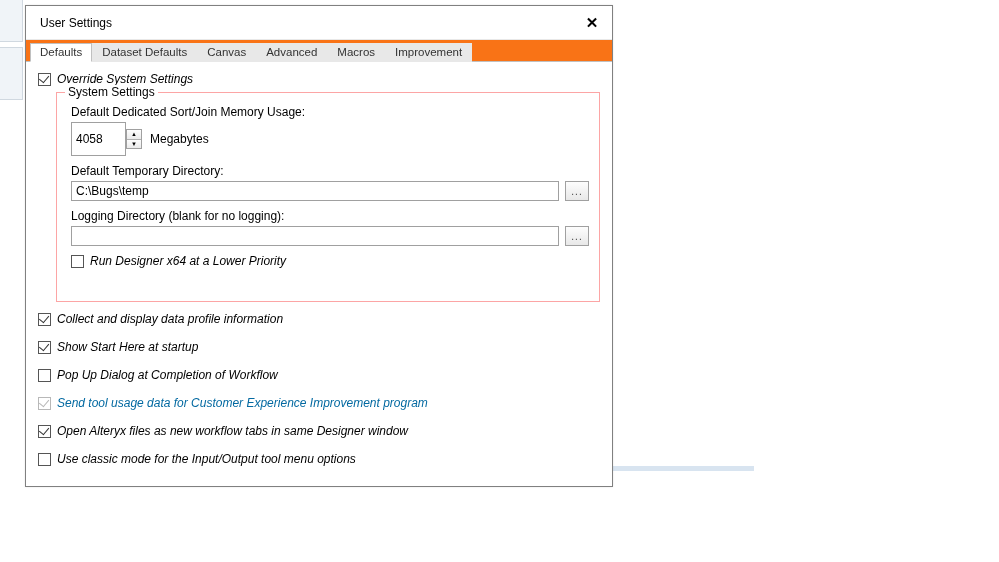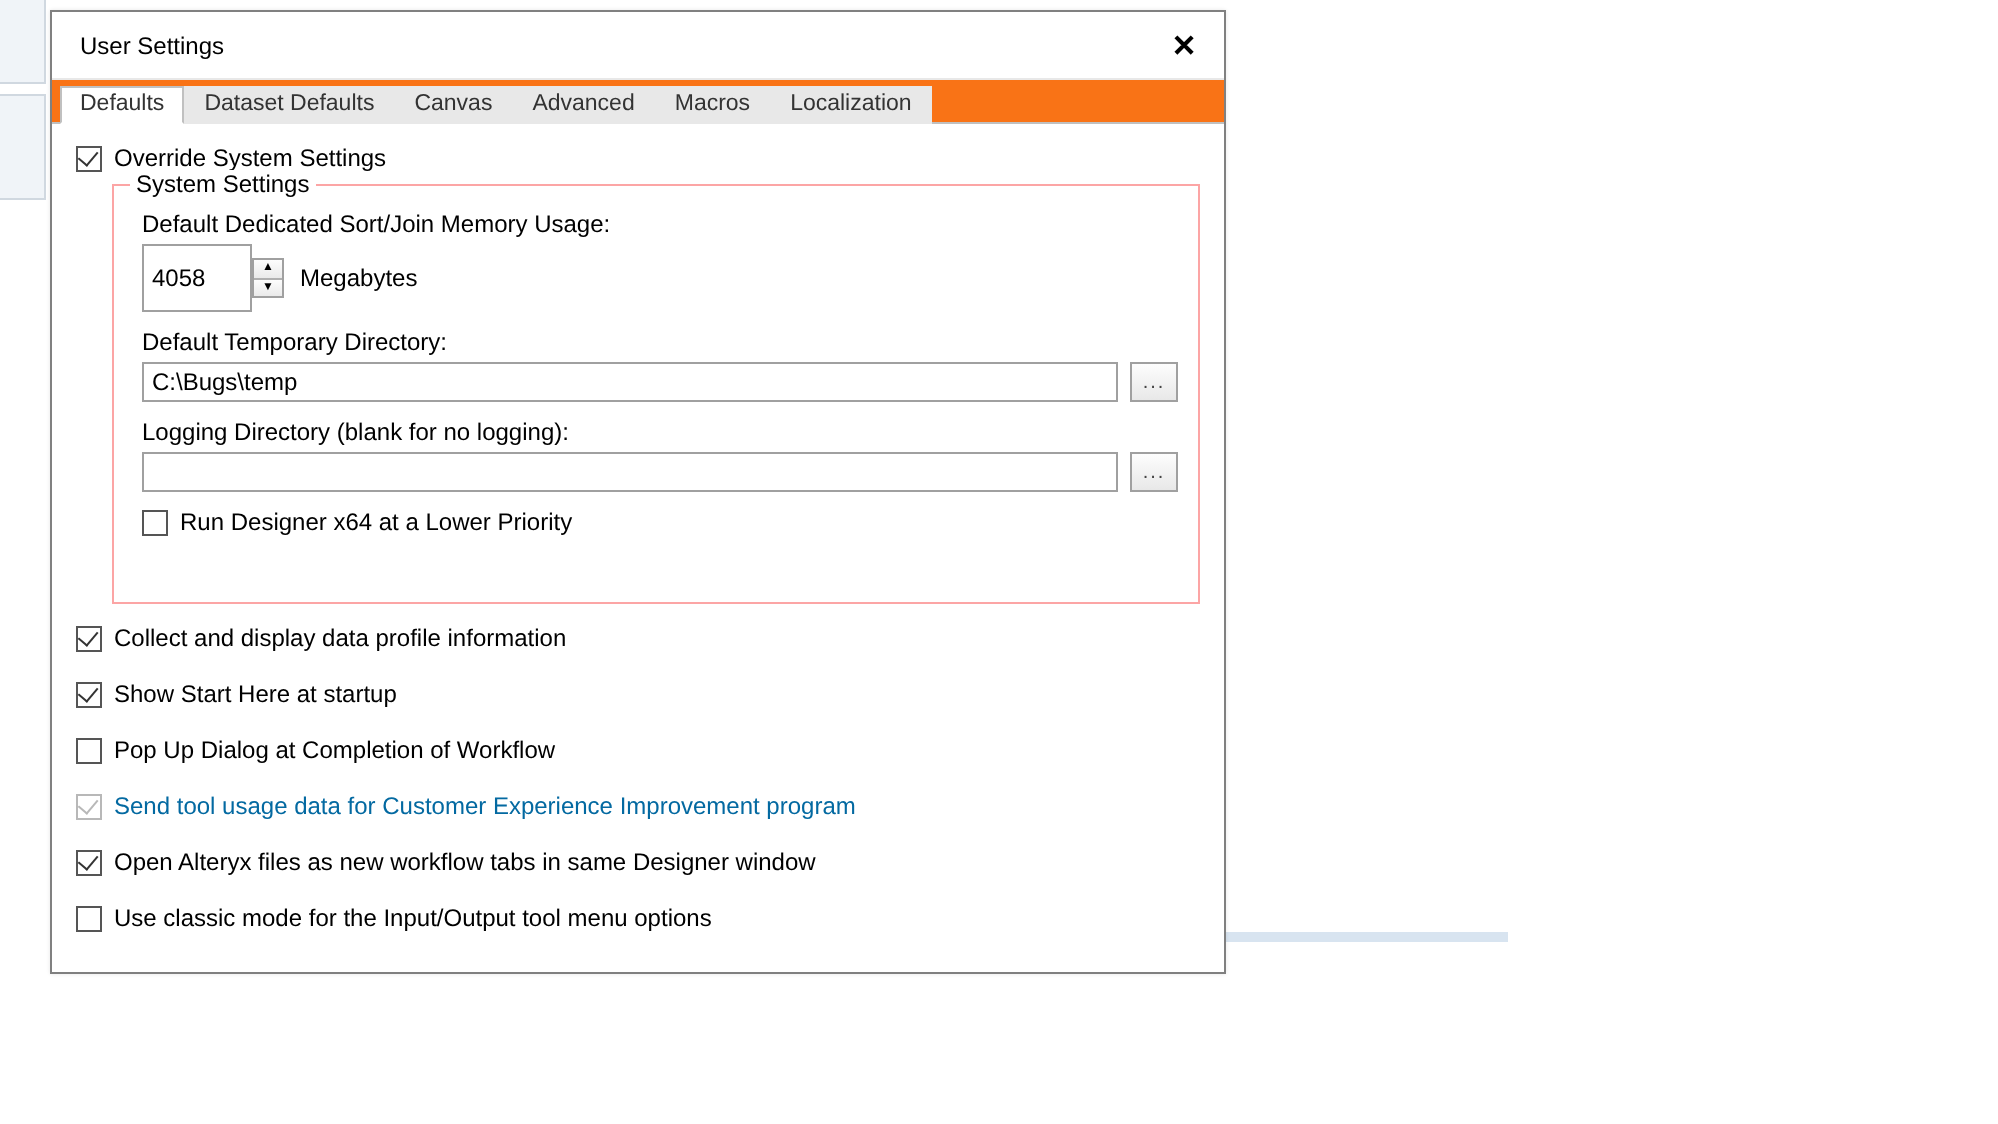--- a/index.html
+++ b/index.html
@@ -137,20 +137,21 @@
     }
     .cbx.disabled.checked::after {
       border-color: #b8b8b8;
     }
     .checkbox-row.disabled .cbx-label {
       color: #0369a1;
     }
     .cbx-label {
       font-size: 12px;
       cursor: pointer;
+      font-style: italic;
     }
     .fieldset {
       border: 1px solid #fca5a5;
       padding: 8px 10px 14px 14px;
       margin-left: 18px;
       margin-bottom: 6px;
       position: relative;
       height: 210px;
     }
     .fieldset-legend {
@@ -252,21 +253,21 @@
       <span>✕</span>
     </div>
   </div>
 
   <div class="tabbar">
     <div class="tab active">Defaults</div>
     <div class="tab">Dataset Defaults</div>
     <div class="tab">Canvas</div>
     <div class="tab">Advanced</div>
     <div class="tab">Macros</div>
-    <div class="tab">Localization</div>
+    <div class="tab">Improvement</div>
   </div>
 
   <div class="content">
 
     <div class="checkbox-row">
       <span class="cbx checked"></span>
       <span class="cbx-label">Override System Settings</span>
     </div>
 
     <div class="fieldset">

